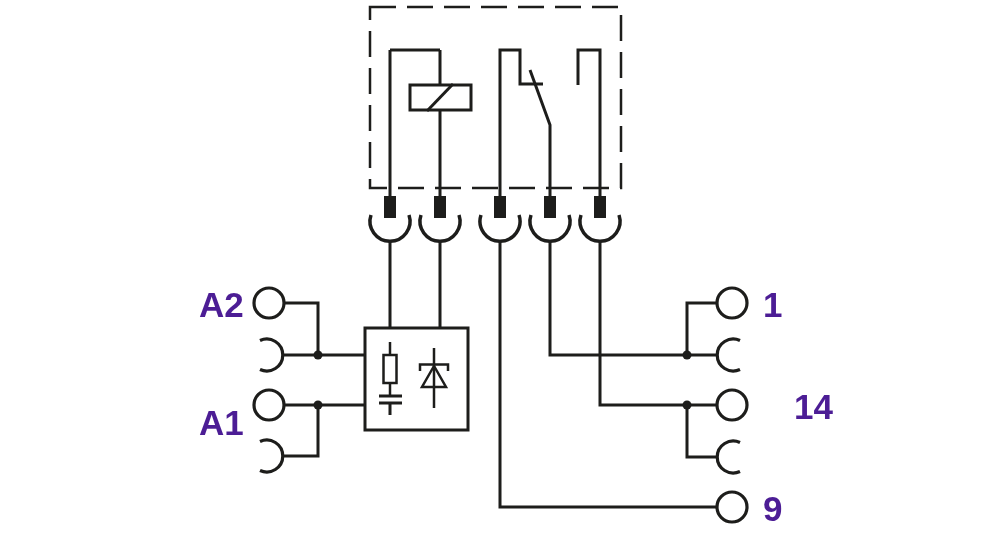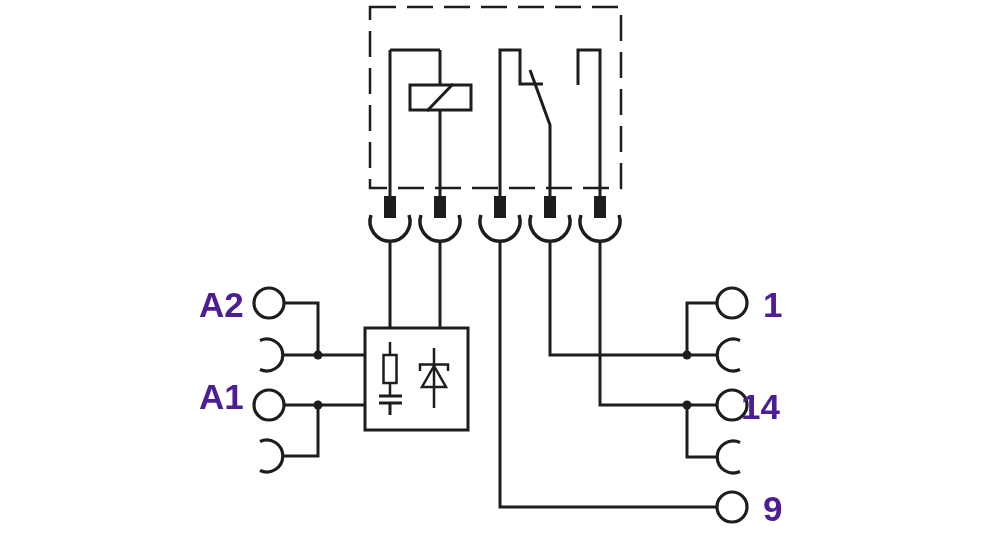--- a/index.html
+++ b/index.html
@@ -14,23 +14,23 @@
   .lbl{
     position:absolute;
     font-size:35px;
     font-weight:bold;
     line-height:34px;
     color:#4c1d95;
     white-space:nowrap;
     user-select:none;
   }
   .lbl-a2{left:199px;top:288px;}
-  .lbl-a1{left:199px;top:380px;}
+  .lbl-a1{left:199px;top:406px;}
   .lbl-11{left:763px;top:288px;}
-  .lbl-14{left:741px;top:390px;}
+  .lbl-14{left:794px;top:390px;}
   .lbl-12{left:763px;top:492px;}
 </style>
 </head>
 <body>
 
 <div class="canvas">
 
   <svg width="1000" height="547" viewBox="0 0 1000 547">
     <defs>
 

